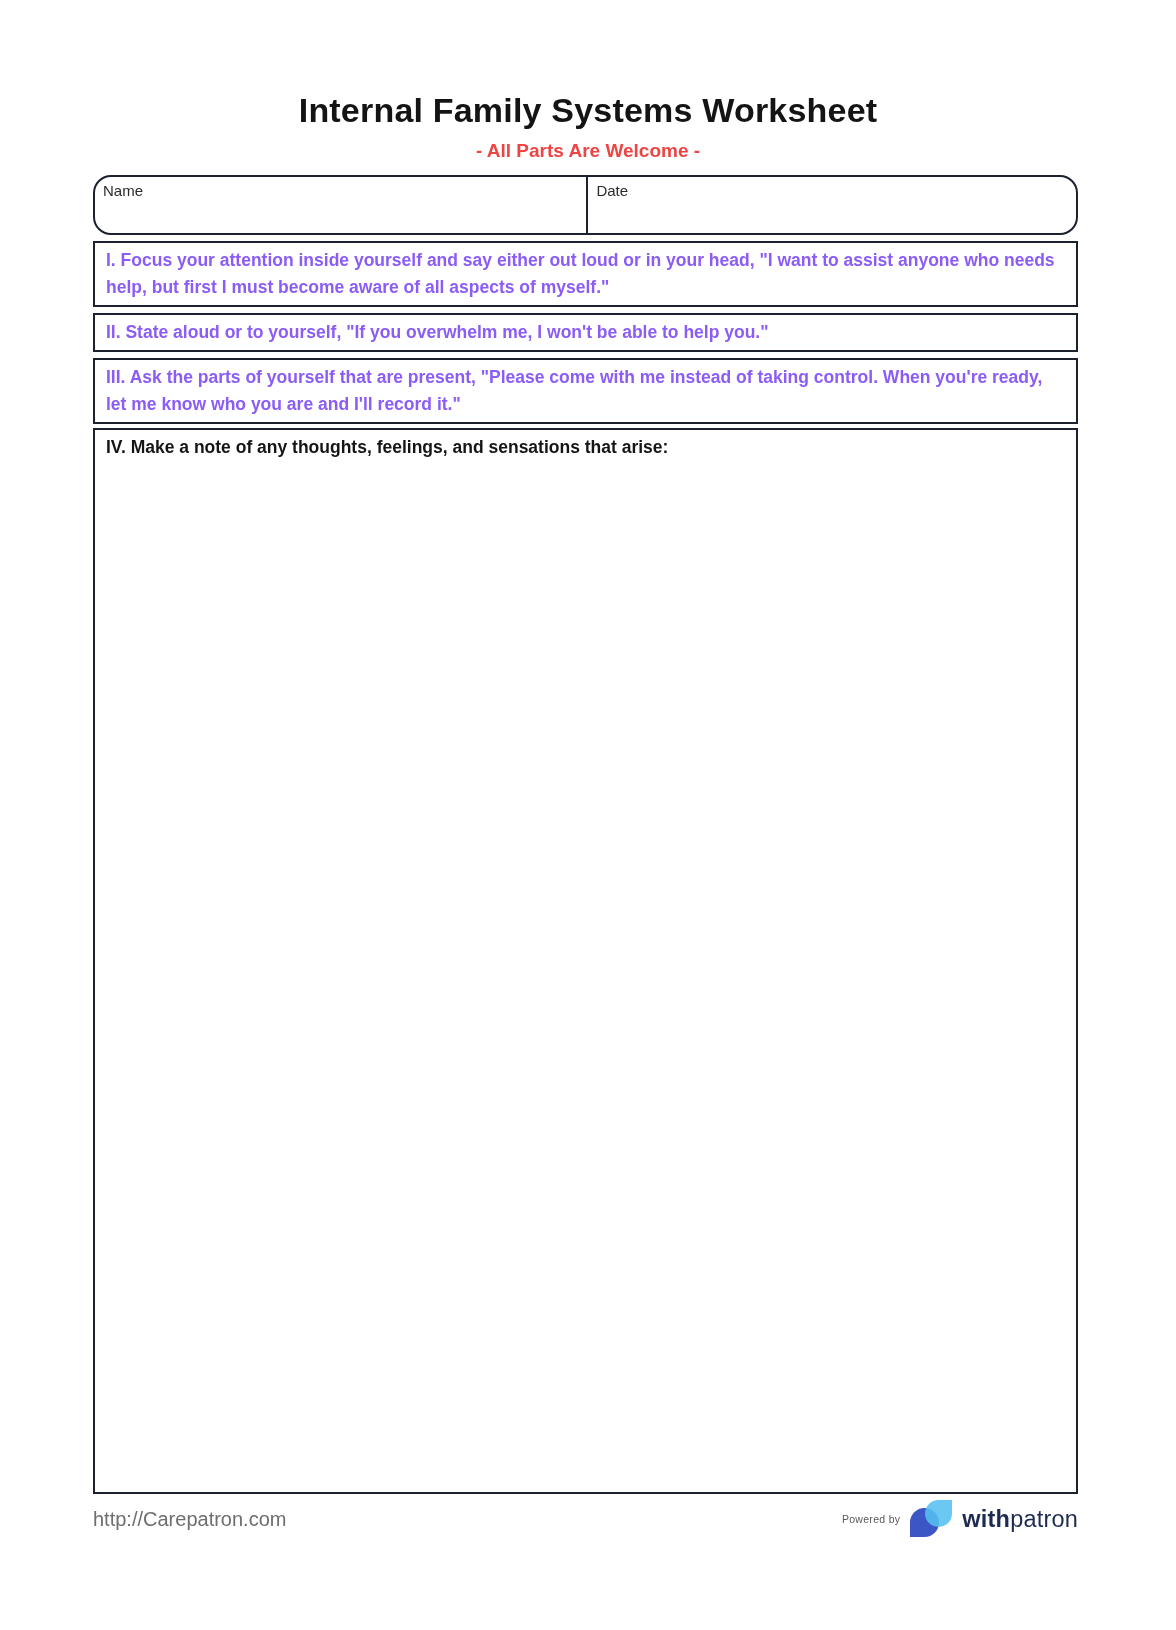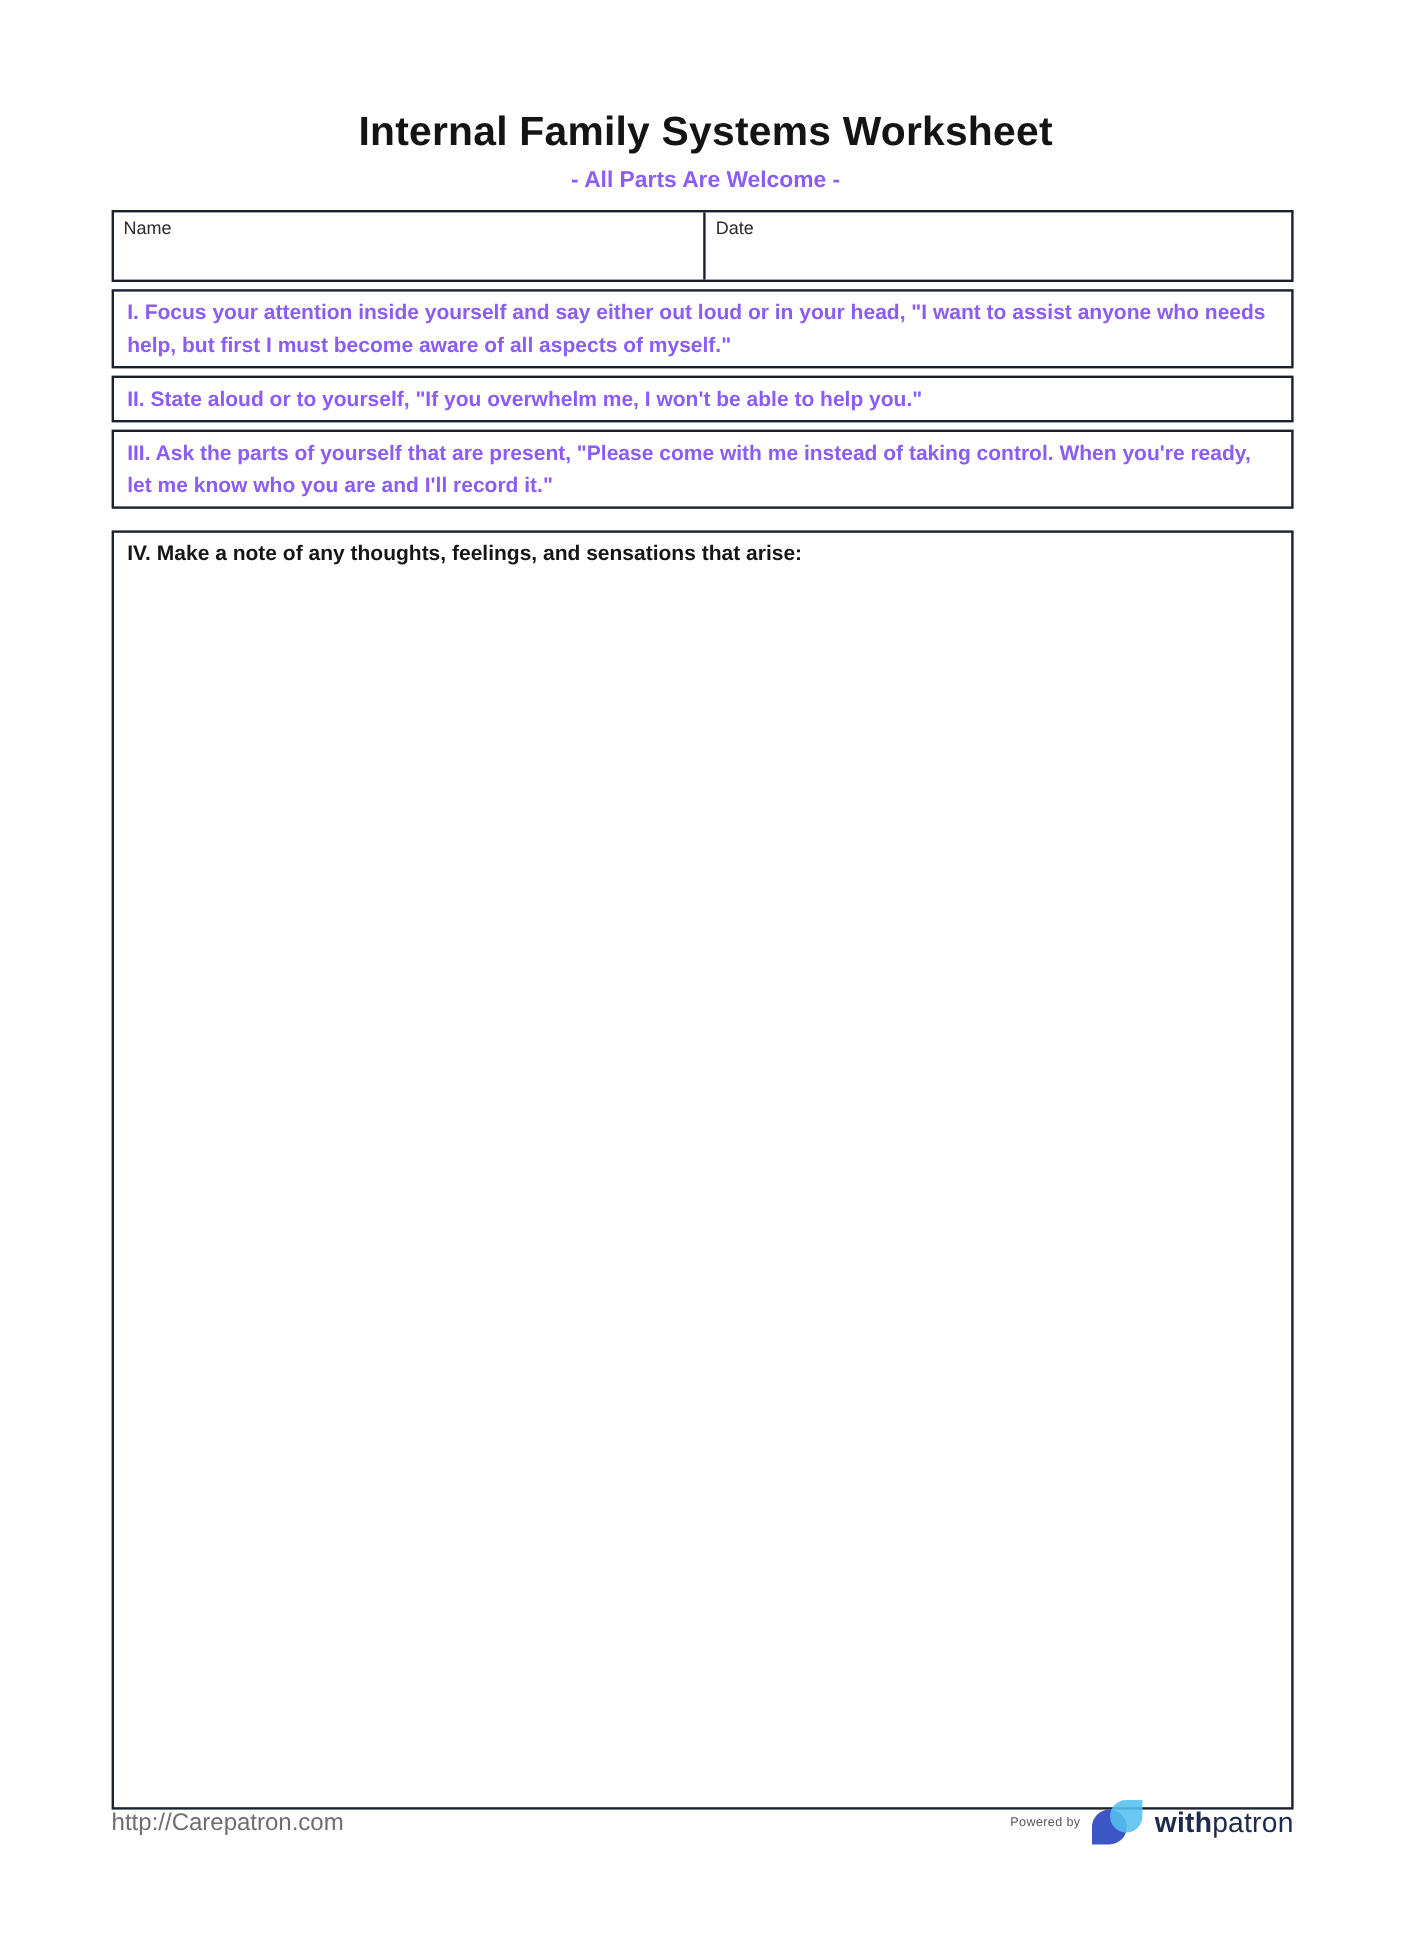--- a/index.html
+++ b/index.html
@@ -9,42 +9,42 @@
     position: relative;
     font-family: "Liberation Sans", sans-serif;
     color: #161616;
   }
   .header { padding-top: 66px; text-align: center; margin-top: 24px; }
   .page-title {
     font-size: 34px; font-weight: bold; color: #141414;
     line-height: 40px; letter-spacing: 0.2px;
   }
   .page-subtitle {
-    margin-top: 9px; font-size: 19px; font-weight: bold; color: #8b5cf6;
+    margin-top: 9px; font-size: 19px; font-weight: bold; color: #ef4444;
     line-height: 24px;
   }
 
   .sheet { position: absolute; left: 93px; top: 175px; width: 985px; }
   .box { border: 2px solid #1c2130; background: #ffffff; }
 
-  .namedate { display: flex; height: 60px; }
+  .namedate { display: flex; height: 60px; border-radius: 18px; }
   .nd-cell { display: flex; flex-direction: column; padding: 5px 8px; }
   .nd-name { width: 50.3%; border-right: 2px solid #1c2130; }
   .nd-date { flex: 1; }
   .nd-label { font-size: 15px; color: #2b2b2b; line-height: 18px; }
   .nd-input {
     flex: 1; border: none; outline: none; background: transparent;
     font-family: inherit; font-size: 16px; padding: 2px 0; width: 100%;
   }
 
   .section {
     margin-top: 6px; padding: 4px 11px;
     font-weight: bold; font-size: 17.5px; line-height: 27px; color: #8b5cf6;
   }
-  .notes { margin-top: 18px; height: 1066px; display: flex; flex-direction: row; padding: 4px 12px 8px 11px; }
+  .notes { margin-top: 4px; height: 1066px; display: flex; flex-direction: row; padding: 4px 12px 8px 11px; }
   .notes-heading { font-weight: bold; font-size: 17.5px; line-height: 27px; color: #151515; }
   .notes-area {
     flex: 1; border: none; outline: none; resize: none; background: transparent;
     font-family: inherit; font-size: 16px; margin-top: 4px;
   }
 
   .footer {
     position: absolute; left: 93px; width: 985px; top: 1496px; height: 46px;
     display: flex; justify-content: space-between; align-items: center;
   }

